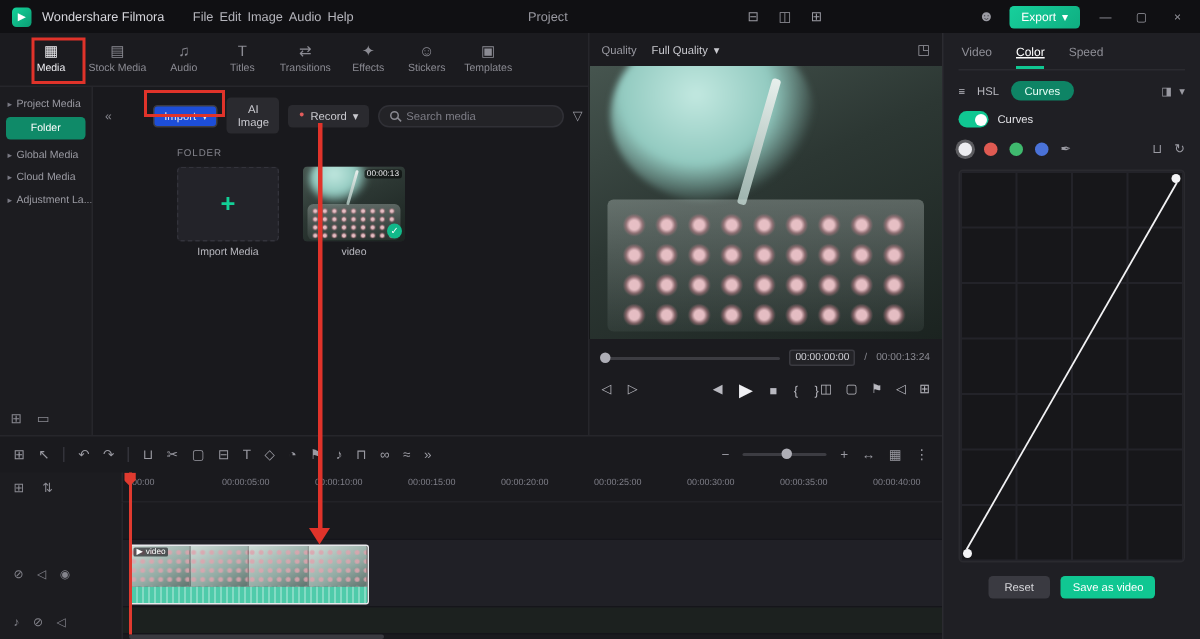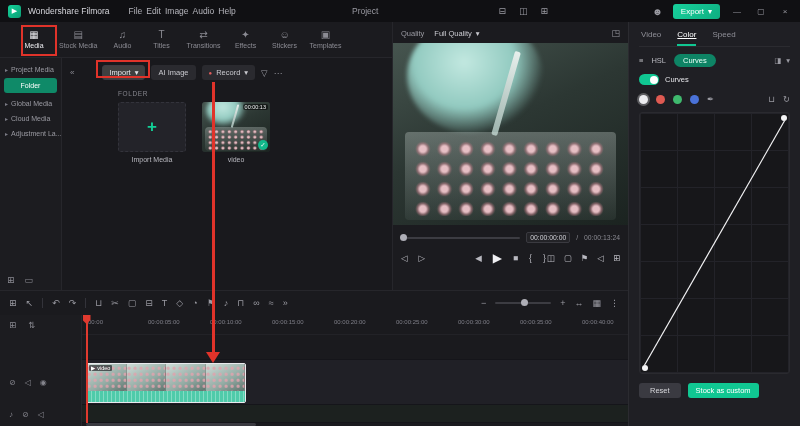--- a/index.html
+++ b/index.html
@@ -46,21 +46,21 @@
   .side-item .chev { font-size:6px; color:#7a7a84; }
   .folder-btn { margin:1px 4px 3px; background:#0f8a68; color:#fff; border-radius:3px;
     text-align:center; padding:4px 0; font-size:7px; cursor:pointer; }
   .sidebar-bottom { position:absolute; bottom:5px; left:7px; display:flex; gap:10px;
     color:#8a8a92; font-size:9px; }
 
   
   .media-panel { position:absolute; left:62px; top:58px; width:330px; height:232px; background:#19191d; }
   .media-toolbar { display:flex; align-items:center; gap:6px; padding:7px 8px 4px 8px; }
   .collapse-ic { color:#8a8a92; font-size:8px; }
-  .btn-import { margin-left:22px; border:1px solid #3c3c43; background:#404040; color:#e4e4e8;
+  .btn-import { margin-left:22px; border:1px solid #3c3c43; background:#1d4ed8; color:#e4e4e8;
     border-radius:3px; padding:2px 6px; display:flex; gap:4px; align-items:center; font-size:7.5px;
     font-family:inherit; cursor:pointer; }
   .btn-pill { border:0; background:#2a2a2f; border-radius:3px; padding:3px 7px; font-size:7.5px;
     color:#c9c9cf; display:flex; align-items:center; gap:4px; font-family:inherit; cursor:pointer; }
   .rec-dot { color:#e25c5c; font-size:6px; }
   .search-box { flex:1; display:flex; align-items:center; gap:5px; background:#232327;
     border:1px solid #303036; border-radius:9px; padding:2px 7px; height:15px; }
   .icon-search { width:6px; height:6px; border:1px solid #8a8a92; border-radius:50%;
     position:relative; display:inline-block; flex:none; }
   .icon-search::after { content:""; position:absolute; width:4px; height:1px; background:#8a8a92;
@@ -141,21 +141,21 @@
   .rp-dots .spacer { flex:1; }
   .curve-wrap { height:262px; background:#17171a; border:1px solid #2a2a2f; border-radius:3px;
     position:relative; overflow:hidden;
     background-image:linear-gradient(to right,#232329 1px,transparent 1px),
                      linear-gradient(to bottom,#232329 1px,transparent 1px);
     background-size:37px 37px; }
   .curve-svg { position:absolute; inset:0; width:100%; height:100%; }
   .curve-dot { position:absolute; width:6px; height:6px; border-radius:50%; background:#f4f4f6; cursor:pointer; }
   .curve-dot.bl { left:2px; bottom:2px; }
   .curve-dot.tr { right:2px; top:2px; }
-  .rp-actions { display:flex; justify-content:flex-start; gap:7px; padding:9px 0; }
+  .rp-actions { display:flex; justify-content:center; gap:7px; padding:9px 0; }
   .btn-reset { border:0; background:#3a3a41; color:#d8d8dc; border-radius:3px; padding:3px 11px;
     font-size:7.5px; font-family:inherit; cursor:pointer; }
   .btn-save { border:0; background:#10c792; color:#fff; border-radius:3px; padding:3px 8px;
     font-size:7.5px; font-family:inherit; cursor:pointer; }
 
   
   .timeline { position:absolute; left:0; top:290px; width:628px; height:136px; background:#1a1a1e;
     border-top:1px solid #26262b; }
   .tl-toolbar { display:flex; align-items:center; gap:9px; padding:0 9px; height:24px;
     color:#9a9aa2; font-size:9px; }
@@ -305,20 +305,24 @@
       <button class="btn-import">
         <span>Import</span>
         <span>▾</span>
       </button>
       <button class="btn-pill">AI Image</button>
       <button class="btn-pill">
         <span class="rec-dot">●</span>
         <span>Record</span>
         <span>▾</span>
       </button>
+      <div class="search-box">
+        <span class="icon-search"></span>
+        <input class="search-input" placeholder="Search media" style="">
+      </div>
       <span class="tb-icon">▽</span>
       <span class="tb-icon">⋯</span>
     </div>
     <div class="folder-label">FOLDER</div>
     <div class="tile-grid">
       <div class="tile">
         <div class="tile-box import-box">
           <span class="plus">+</span>
         </div>
         <div class="tile-label">Import Media</div>
@@ -417,21 +421,21 @@
     </div>
     <div class="curve-wrap">
       <svg class="curve-svg" viewBox="0 0 100 100" preserveAspectRatio="none">
         <line x1="3" y1="97" x2="97" y2="3" stroke="#f2f2f4" stroke-width="1.2" vector-effect="non-scaling-stroke"></line>
       </svg>
       <span class="curve-dot bl"></span>
       <span class="curve-dot tr"></span>
     </div>
     <div class="rp-actions">
       <button class="btn-reset">Reset</button>
-      <button class="btn-save">Stock as custom</button>
+      <button class="btn-save">Save as video</button>
     </div>
   </aside>
 
   <section class="timeline">
     <div class="tl-toolbar">
       <span class="t-ic">⊞</span>
       <span class="t-ic">↖</span>
       <span class="vdiv"></span>
       <span class="t-ic">↶</span>
       <span class="t-ic">↷</span>

